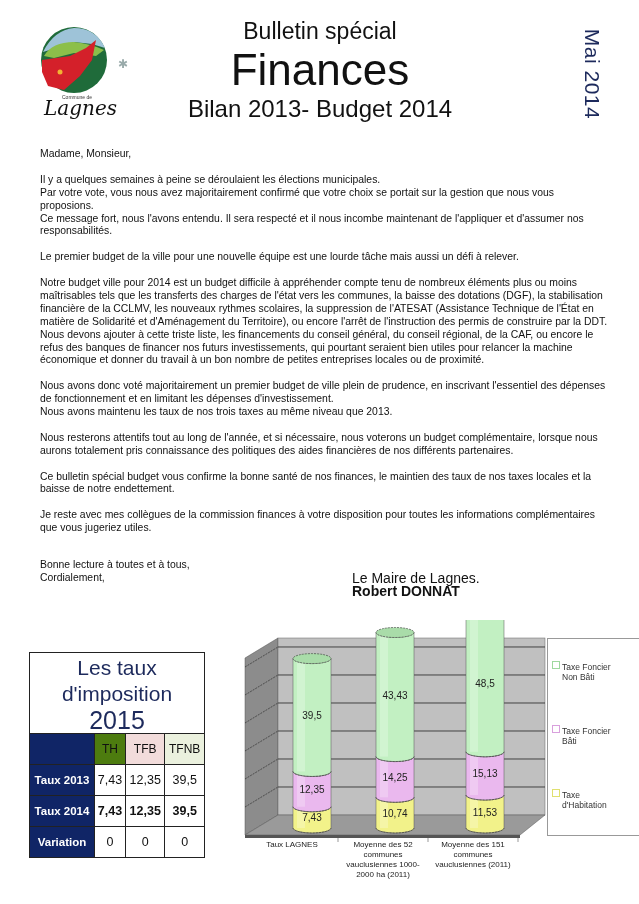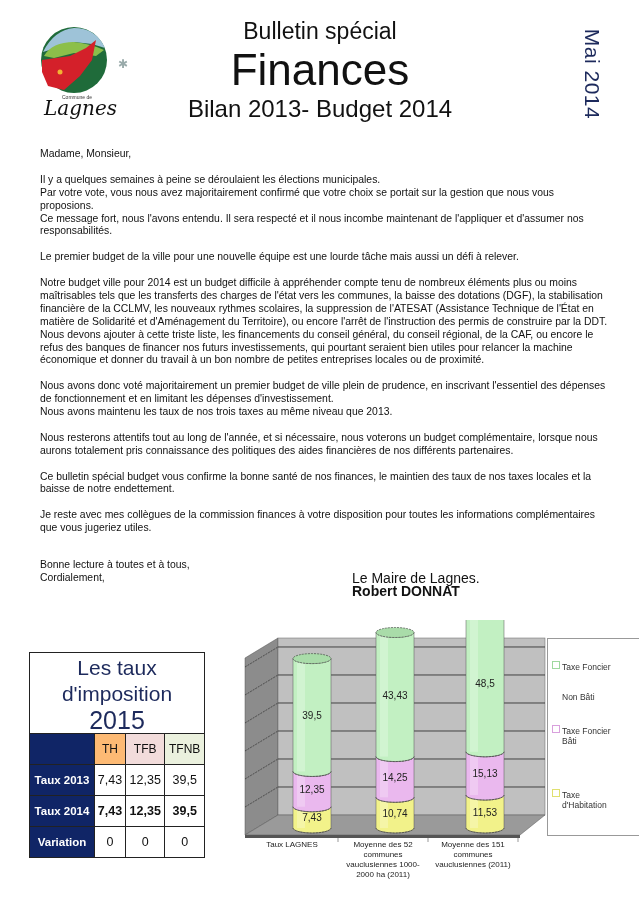--- a/index.html
+++ b/index.html
@@ -21,21 +21,21 @@
   #signoff { left:40px; top:559px; font-size:10.4px; line-height:12.9px; }
   #signature { left:352px; top:572px; font-size:14px; line-height:12.9px; }
   #signature .name { font-weight:bold; }
   
   #tax-table { left:29px; top:652px; width:176px; border-collapse:collapse; }
   #tax-table td { border:1px solid #222; text-align:center; font-size:12px; height:30px; padding:0; }
   #tax-table .title-cell { height:60px; background:#fff; color:#1d2a5c; font-size:21px; line-height:26px; padding-top:2px; }
   #tax-table .title-cell .year { font-size:25px; }
   #tax-table .rowhead { background:#102566; color:#fff; font-weight:bold; font-size:11.5px; width:64px; }
   #tax-table .corner { background:#102566; }
-  #tax-table .th { background:#fdba74; }
+  #tax-table .th { background:#4d7c0f; }
   #tax-table .tfb { background:#f2dcdb; }
   #tax-table .tfnb { background:#ebf1de; }
   #tax-table .val { background:#fff; font-size:12.5px; }
   #tax-table .bold { font-weight:bold; }
   
   #chart { left:240px; top:620px; width:392px; height:282px; }
   #chart svg { position:absolute; left:0; top:0; }
   .legend-box { position:absolute; left:307px; top:18px; width:79px; height:196px; border:1px solid #999; background:#fff;padding-left:23px; }
   .legend-item { position:absolute; left:4px; font-size:8.5px; line-height:10px; color:#333; }
   .legend-item .sw { display:inline-block; width:6px; height:6px; border:1px solid #777; margin-right:2px; vertical-align:1px; }
@@ -177,21 +177,21 @@
       <path d="M226,-6.7697 L226,131.81905 A19,5 0 0 0 264,131.81905 L264,-6.7697 A19,5 0 0 1 226,-6.7697 Z" fill="#c2f0c2" stroke="#555" stroke-width="0.5"></path>
       <rect x="230" y="-6.7697" width="8" height="138.58875" fill="#ffffff" opacity="0.25"></rect>
       <path d="M226,131.81905 A19,5 0 0 0 264,131.81905" fill="none" stroke="#333" stroke-width="0.6" stroke-dasharray="2,1"></path>
       <text x="245" y="66.524675" text-anchor="middle" font-size="10" font-family="Liberation Sans, sans-serif" fill="#222">48,5</text>
       <ellipse cx="245" cy="-6.7697" rx="19" ry="5" fill="#a9dca9" stroke="#333" stroke-width="0.6" stroke-dasharray="2,1"></ellipse>
       <line x1="98" y1="218" x2="98" y2="222" stroke="#555" stroke-width="0.6"></line>
       <line x1="188" y1="218" x2="188" y2="222" stroke="#555" stroke-width="0.6"></line>
       <line x1="278" y1="218" x2="278" y2="222" stroke="#555" stroke-width="0.6"></line>
     </svg>
   <div class="legend-box" id="legend-box">
-      <div class="legend-item" style="top: 22px;"><span class="sw" style="border-color: rgb(159, 216, 159);"></span><span>Taxe Foncier</span><span style="display: block; padding-left: 10px; margin-top: 20px;">Non Bâti</span></div>
+      <div class="legend-item" style="top: 22px;"><span class="sw" style="border-color: rgb(159, 216, 159);"></span><span>Taxe Foncier</span><span style="display: block; padding-left: 10px;">Non Bâti</span></div>
       <div class="legend-item" style="top: 86px;"><span class="sw" style="border-color: rgb(217, 160, 221);"></span><span>Taxe Foncier</span><span style="display: block; padding-left: 10px;">Bâti</span></div>
       <div class="legend-item" style="top: 150px;"><span class="sw" style="border-color: rgb(224, 224, 112);"></span><span>Taxe</span><span style="display: block; padding-left: 10px;">d'Habitation</span></div>
     </div>
   <div id="xlabels">
       <div class="xlabel" style="left: 7px; top: 220px;">
         <div>Taux LAGNES</div>
       </div>
       <div class="xlabel" style="left: 98px; top: 220px;">
         <div>Moyenne des 52</div>
         <div>communes</div>

